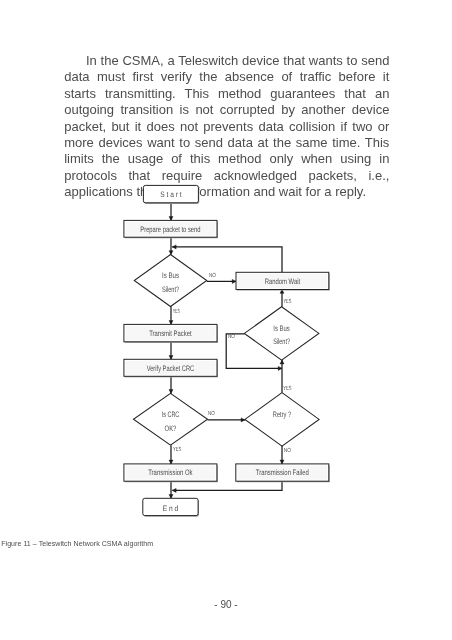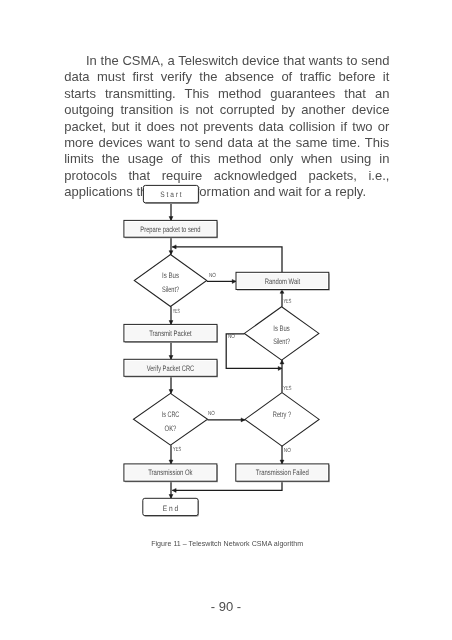--- a/index.html
+++ b/index.html
@@ -2,22 +2,22 @@
 <html><head>
 <meta charset="utf-8">
 <style>
   html,body{margin:0;padding:0;background:#fff;}
   body{width:452px;height:640px;overflow:hidden;font-family:"Liberation Sans",sans-serif;
        -webkit-font-smoothing:antialiased;}
   .page{position:relative;width:452px;height:640px;background:#ffffff;}
   .para{position:absolute;left:64.2px;top:52.9px;width:325.2px;font-size:13px;line-height:16.4px;
         text-align:justify;color:#4d4d4d;}
   .para .ind{display:inline-block;width:21.8px;}
-  .caption{position:absolute;left:1.2px;top:539.6px;width:452px;text-align:center;font-size:7.1px;color:#4d4d4d;letter-spacing:0.02px;}
-  .pagenum{position:absolute;left:0;top:599.2px;width:452px;text-align:center;font-size:13px;color:#4d4d4d;}
+  .caption{position:absolute;left:1.2px;top:539.6px;width:452px;font-size:7.1px;color:#4d4d4d;letter-spacing:0.02px;}
+  .pagenum{position:absolute;left:0;top:599.2px;width:452px;text-align:center;font-size:10px;color:#4d4d4d;}
   svg.chart{position:absolute;left:0;top:0;overflow:visible;}
   svg.chart text{font-family:"Liberation Sans",sans-serif;fill:#4d4d4d;
         text-rendering:geometricPrecision;}
   .page{filter:grayscale(1);}
 </style>
 </head>
 <body>
 
 <div class="page">
   <div class="para"><span class="ind"></span><span>In the CSMA, a Teleswitch device that wants to send data must first verify the absence of traffic before it starts transmitting. This method guarantees that an outgoing transition is not corrupted by another device packet, but it does not prevents data collision if two or more devices want to send data at the same time. This limits the usage of this method only when using in protocols that require acknowledged packets, i.e., applications that ask information and wait for a reply.</span></div>

